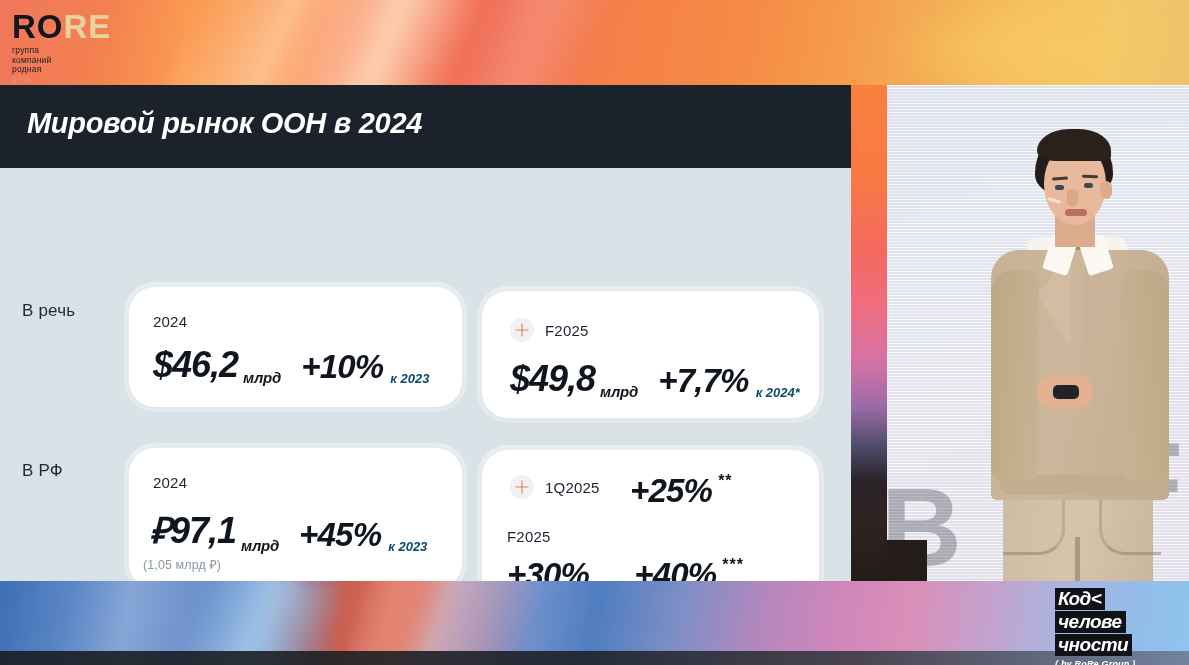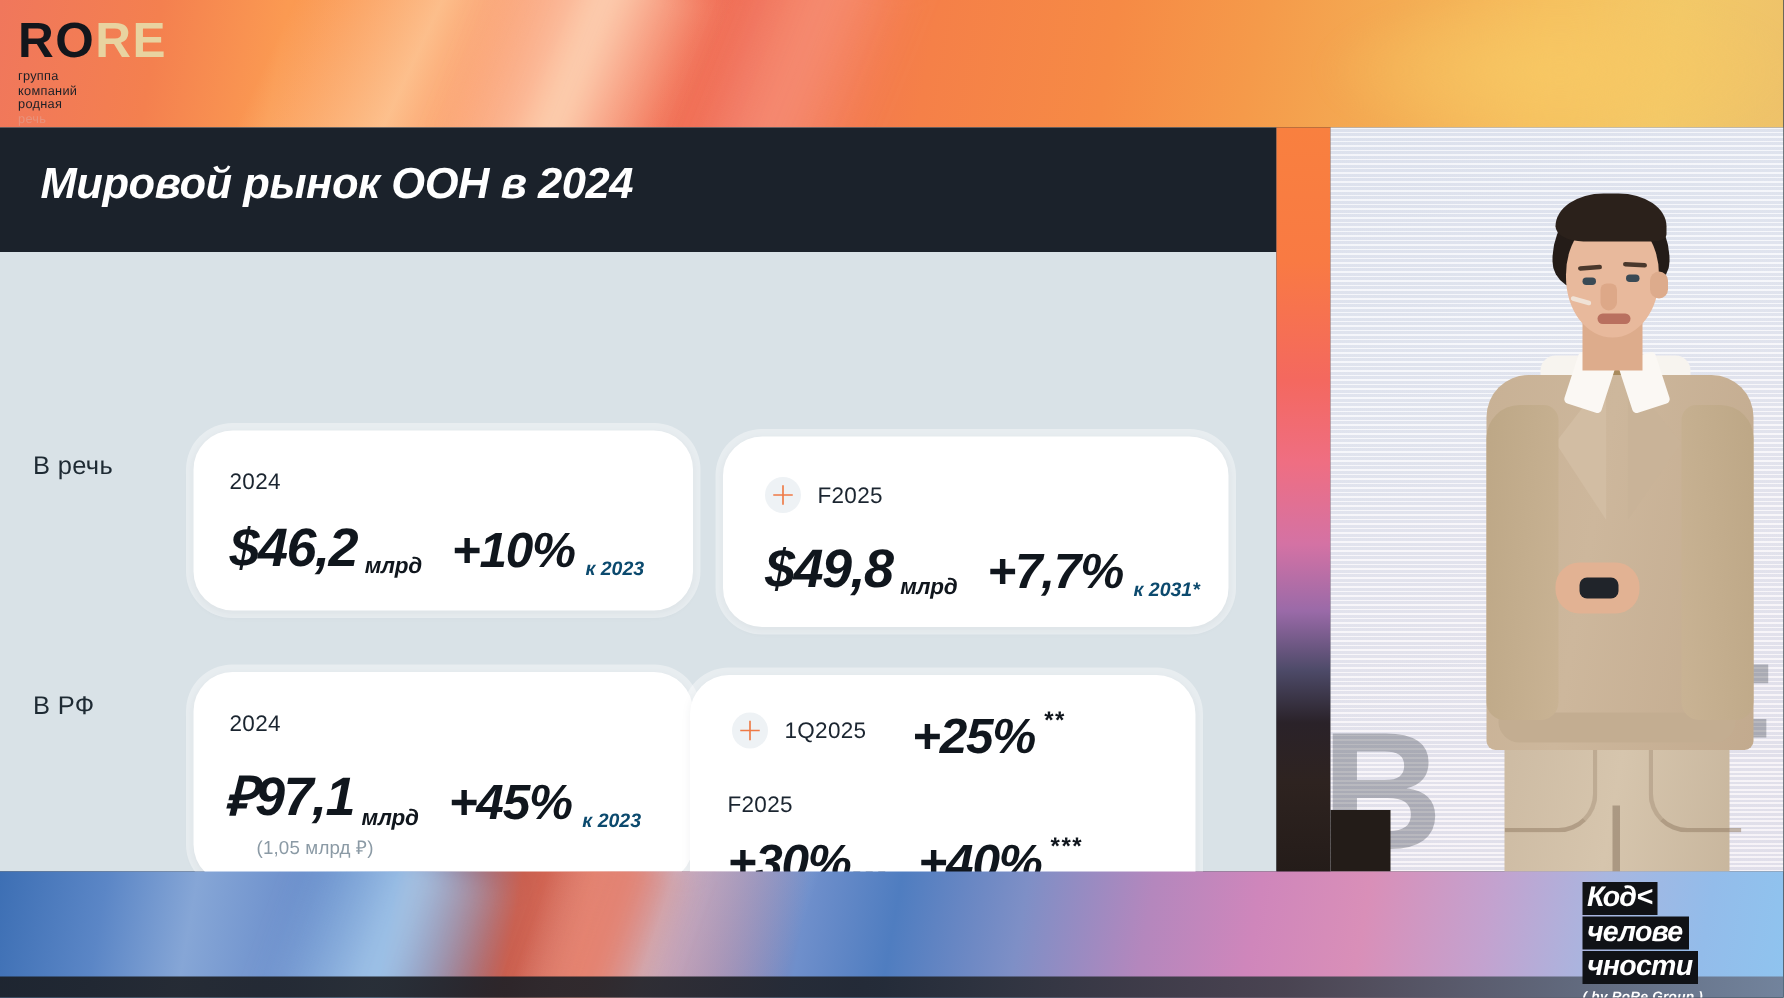--- a/index.html
+++ b/index.html
@@ -73,21 +73,21 @@
   #lbl-world{ left:22px; top:216px; }
   #lbl-rf{    left:22px; top:376px; }
 
   .card{
     position:absolute; background:#ffffff; border-radius:26px;
     box-shadow:0 0 0 5px rgba(255,255,255,.40), 0 2px 6px rgba(30,50,65,.10);
   }
   #card-world-2024{ left:129px; top:202px; width:333px; height:120px; }
   #card-world-f25 { left:482px; top:206px; width:337px; height:127px; }
   #card-rf-2024   { left:129px; top:363px; width:333px; height:141px; }
-  #card-rf-f25    { left:460px; top:365px; width:337px; height:157px;padding-left:36px; }
+  #card-rf-f25    { left:482px; top:365px; width:337px; height:157px;padding-left:36px; }
 
   .card-year{
     position:absolute; font-size:15px; color:#1b2530; letter-spacing:.2px;
   }
   .bigline{ position:absolute; white-space:nowrap; display:flex; align-items:flex-end; }
   .num{
     font-size:36px; font-weight:bold; font-style:italic; color:#10161d;
     letter-spacing:-1px;
   }
   .unit{
@@ -367,33 +367,33 @@
           <svg width="16" height="16" viewBox="0 0 16 16" aria-hidden="true">
             <path d="M8 1.5 V14.5 M1.5 8 H14.5" stroke="#ef7a45" stroke-width="1.1" fill="none"></path>
           </svg>
         </span>
         <span class="chip-label">F2025</span>
       </div>
       <div class="bigline" style="left:28px; top:67px;">
         <span class="num">$49,8</span>
         <span class="unit">млрд</span>
         <span class="pct">+7,7%</span>
-        <span class="vs">к 2031*</span>
+        <span class="vs">к 2024*</span>
       </div>
     </div>
 
     <div class="card" id="card-rf-2024">
       <div class="card-year" style="left:24px; top:26px;">2024</div>
       <div class="bigline" style="left:21px; top:57px;">
         <span class="num">₽97,1</span>
         <span class="unit">млрд</span>
         <span class="pct">+45%</span>
         <span class="vs">к 2023</span>
       </div>
-      <div class="sub" style="left:42px; top:108px;">(1,05 млрд ₽)</div>
+      <div class="sub" style="left:14px; top:108px;">(1,05 млрд ₽)</div>
     </div>
 
     <div class="card" id="card-rf-f25">
       <div class="chip" style="left:28px; top:25px;">
         <span class="plus-circle">
           <svg width="16" height="16" viewBox="0 0 16 16" aria-hidden="true">
             <path d="M8 1.5 V14.5 M1.5 8 H14.5" stroke="#ef7a45" stroke-width="1.1" fill="none"></path>
           </svg>
         </span>
         <span class="chip-label">1Q2025</span>

